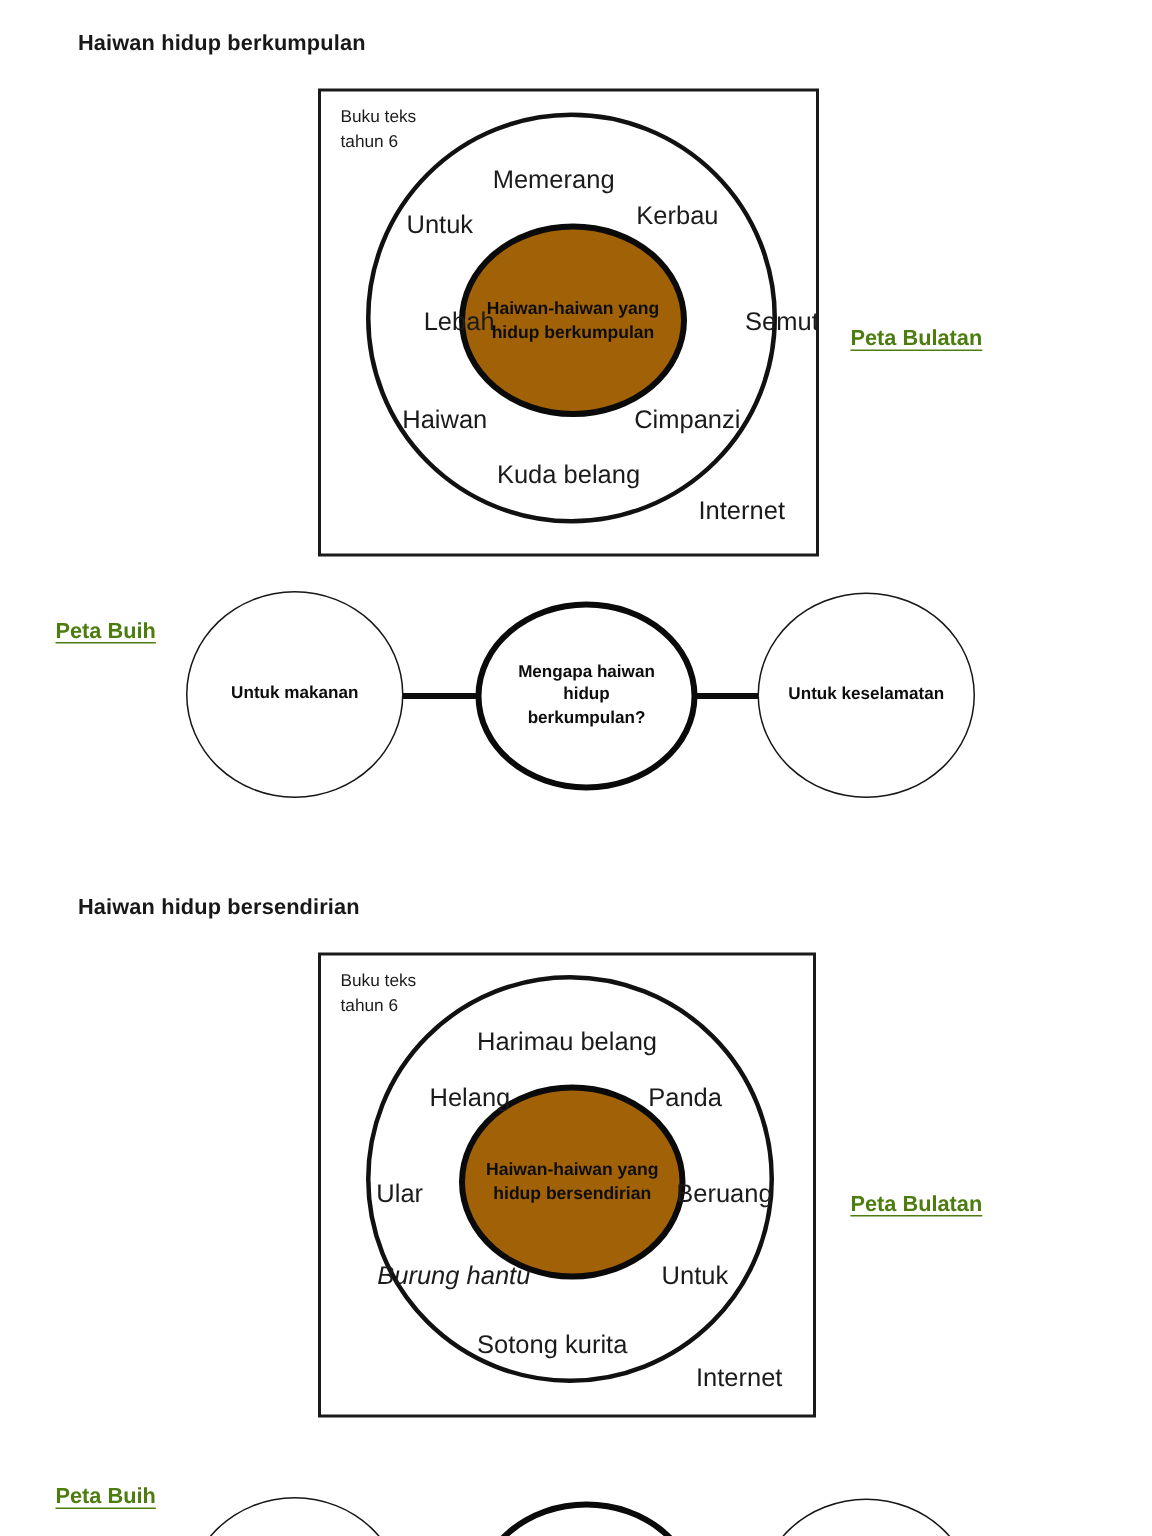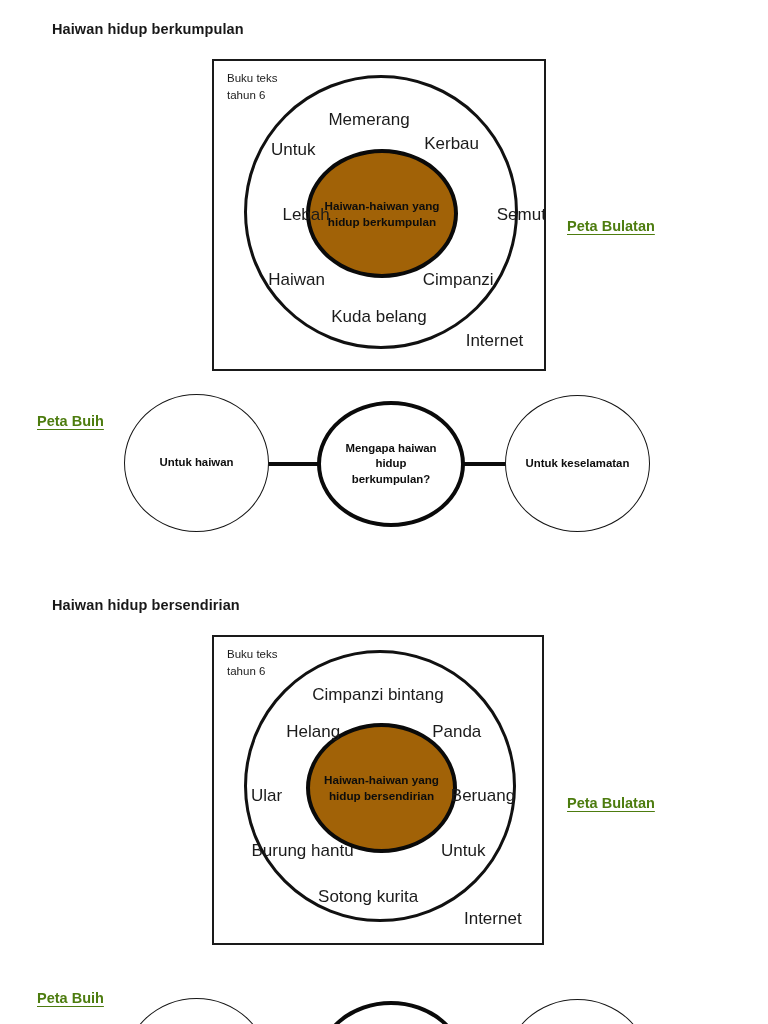--- a/index.html
+++ b/index.html
@@ -161,21 +161,21 @@
   <div class="side-label" style="left:567px; top:218px;">Peta Bulatan</div>
 
   <div class="side-label" style="left:37px; top:413px;">Peta Buih</div>
 
   <div class="bubble-map" style="left:0px; top:0px; width:768px; height:0px;">
 
     <div class="connector" style="left:258px; top:462px; width:70px;"></div>
     <div class="connector" style="left:455px; top:462px; width:60px;"></div>
 
     <div class="bubble" style="left:124px; top:394px; width:145px; height:138px;">
-      <div class="bubble-text">Untuk haiwan</div>
+      <div class="bubble-text">Untuk makanan</div>
     </div>
 
     <div class="bubble center" style="left:317px; top:401px; width:148px; height:126px;">
       <div class="bubble-text">Mengapa haiwan hidup
 berkumpulan?</div>
     </div>
 
     <div class="bubble" style="left:505px; top:395px; width:145px; height:137px;">
       <div class="bubble-text">Untuk keselamatan</div>
     </div>
@@ -188,26 +188,26 @@
     <div class="source-label">Buku teks
 tahun 6</div>
 
     <div class="ring-outer" style="left:30px; top:13px; width:272px; height:272px;"></div>
 
     <div class="ring-inner" style="left:92px; top:86px; width:151px; height:130px;">
       <div class="ring-inner-text">Haiwan-haiwan  yang
 hidup bersendirian</div>
     </div>
 
-    <div class="ring-item" style="left:50%;  top:19%;">Cimpanzi bintang</div>
+    <div class="ring-item" style="left:50%;  top:19%;">Harimau belang</div>
     <div class="ring-item" style="left:26%;  top:31%;margin-left:14px;">Helang</div>
     <div class="ring-item" style="left:74%;  top:31%;">Panda</div>
     <div class="ring-item" style="left:16%;  top:52%;">Ular</div>
     <div class="ring-item" style="left:82%;  top:52%;">Beruang</div>
-    <div class="ring-item" style="left:27%;  top:70%;">Burung hantu</div>
+    <div class="ring-item" style="left:27%;  top:70%;font-style:italic;">Burung hantu</div>
     <div class="ring-item" style="left:76%;  top:70%;">Untuk</div>
     <div class="ring-item" style="left:47%;  top:85%;">Sotong kurita</div>
     <div class="ring-item" style="left:85%;  top:92%;">Internet</div>
   </div>
 
   <div class="side-label" style="left:567px; top:795px;">Peta Bulatan</div>
 
   <div class="side-label" style="left:37px; top:990px;">Peta Buih</div>
 
   <div class="bubble-map" style="left:0px; top:0px; width:768px; height:0px;">

